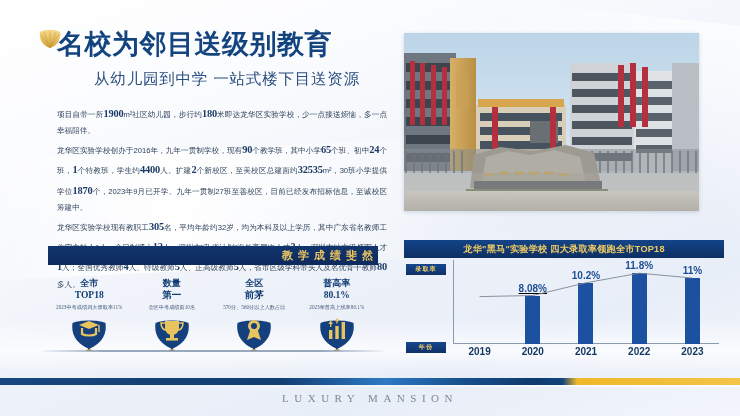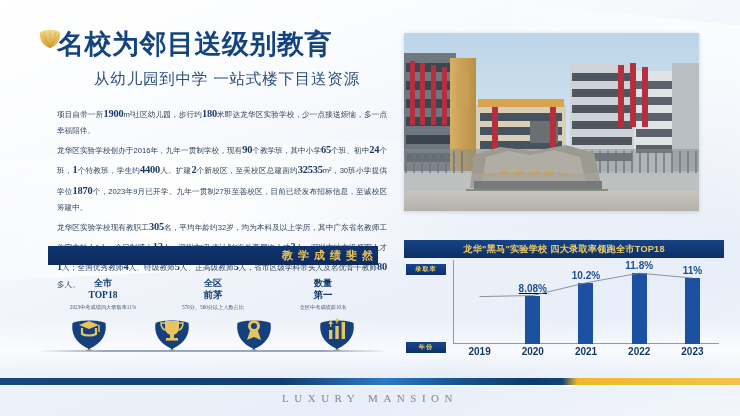--- a/index.html
+++ b/index.html
@@ -139,28 +139,33 @@
     <span>教学成绩斐然</span>
   </div>
 
   <div class="stats" id="stats-row">
       <div class="stat">
         <div class="s1">全市</div>
         <div class="s2">TOP18</div>
         <div class="s3" style="font-size: 5.2px; color: rgb(68, 89, 122);">2023中考成绩四大录取率11%</div>
       </div>
       <div class="stat">
+        <div class="s1">数量</div>
+        <div class="s2">第一</div>
+        <div class="s3" style="font-size: 5.2px; color: rgb(68, 89, 122);">全区中考成绩前10名</div>
+      </div>
+      <div class="stat">
         <div class="s1">全区</div>
         <div class="s2">前茅</div>
         <div class="s3" style="font-size: 5.2px; color: rgb(68, 89, 122);">570分、560分以上人数占比</div>
       </div>
       <div class="stat">
-        <div class="s1">数量</div>
-        <div class="s2">第一</div>
-        <div class="s3" style="font-size: 5.2px; color: rgb(68, 89, 122);">全区中考成绩前10名</div>
+        <div class="s1">普高率</div>
+        <div class="s2">80.1%</div>
+        <div class="s3" style="font-size: 5.2px; color: rgb(68, 89, 122);">2023年普高上线率80.1%</div>
       </div>
     </div>
   <div class="badges" id="badges-row">
       <div class="badge-wrap">
         <div class="badge"><svg viewBox="0 0 40 34" width="40" height="34">
             <path d="M20 32 C6 26 2 16 3.5 6 C9 2.5 31 2.5 36.5 6 C38 16 34 26 20 32 Z" fill="#14417e"></path>
             <rect x="19.2" y="27" width="1.6" height="6" fill="#14417e"></rect>
             <rect x="17.4" y="32.4" width="5.2" height="1.6" fill="#d8ae42"></rect>
             <path d="M10 8 L20 4 L30 8 L20 12 Z" fill="#e8c45f"></path>
             <path d="M13 11 L13 17 C16 19 24 19 27 17 L27 11" fill="none" stroke="#e8c45f" stroke-width="2.2"></path>

